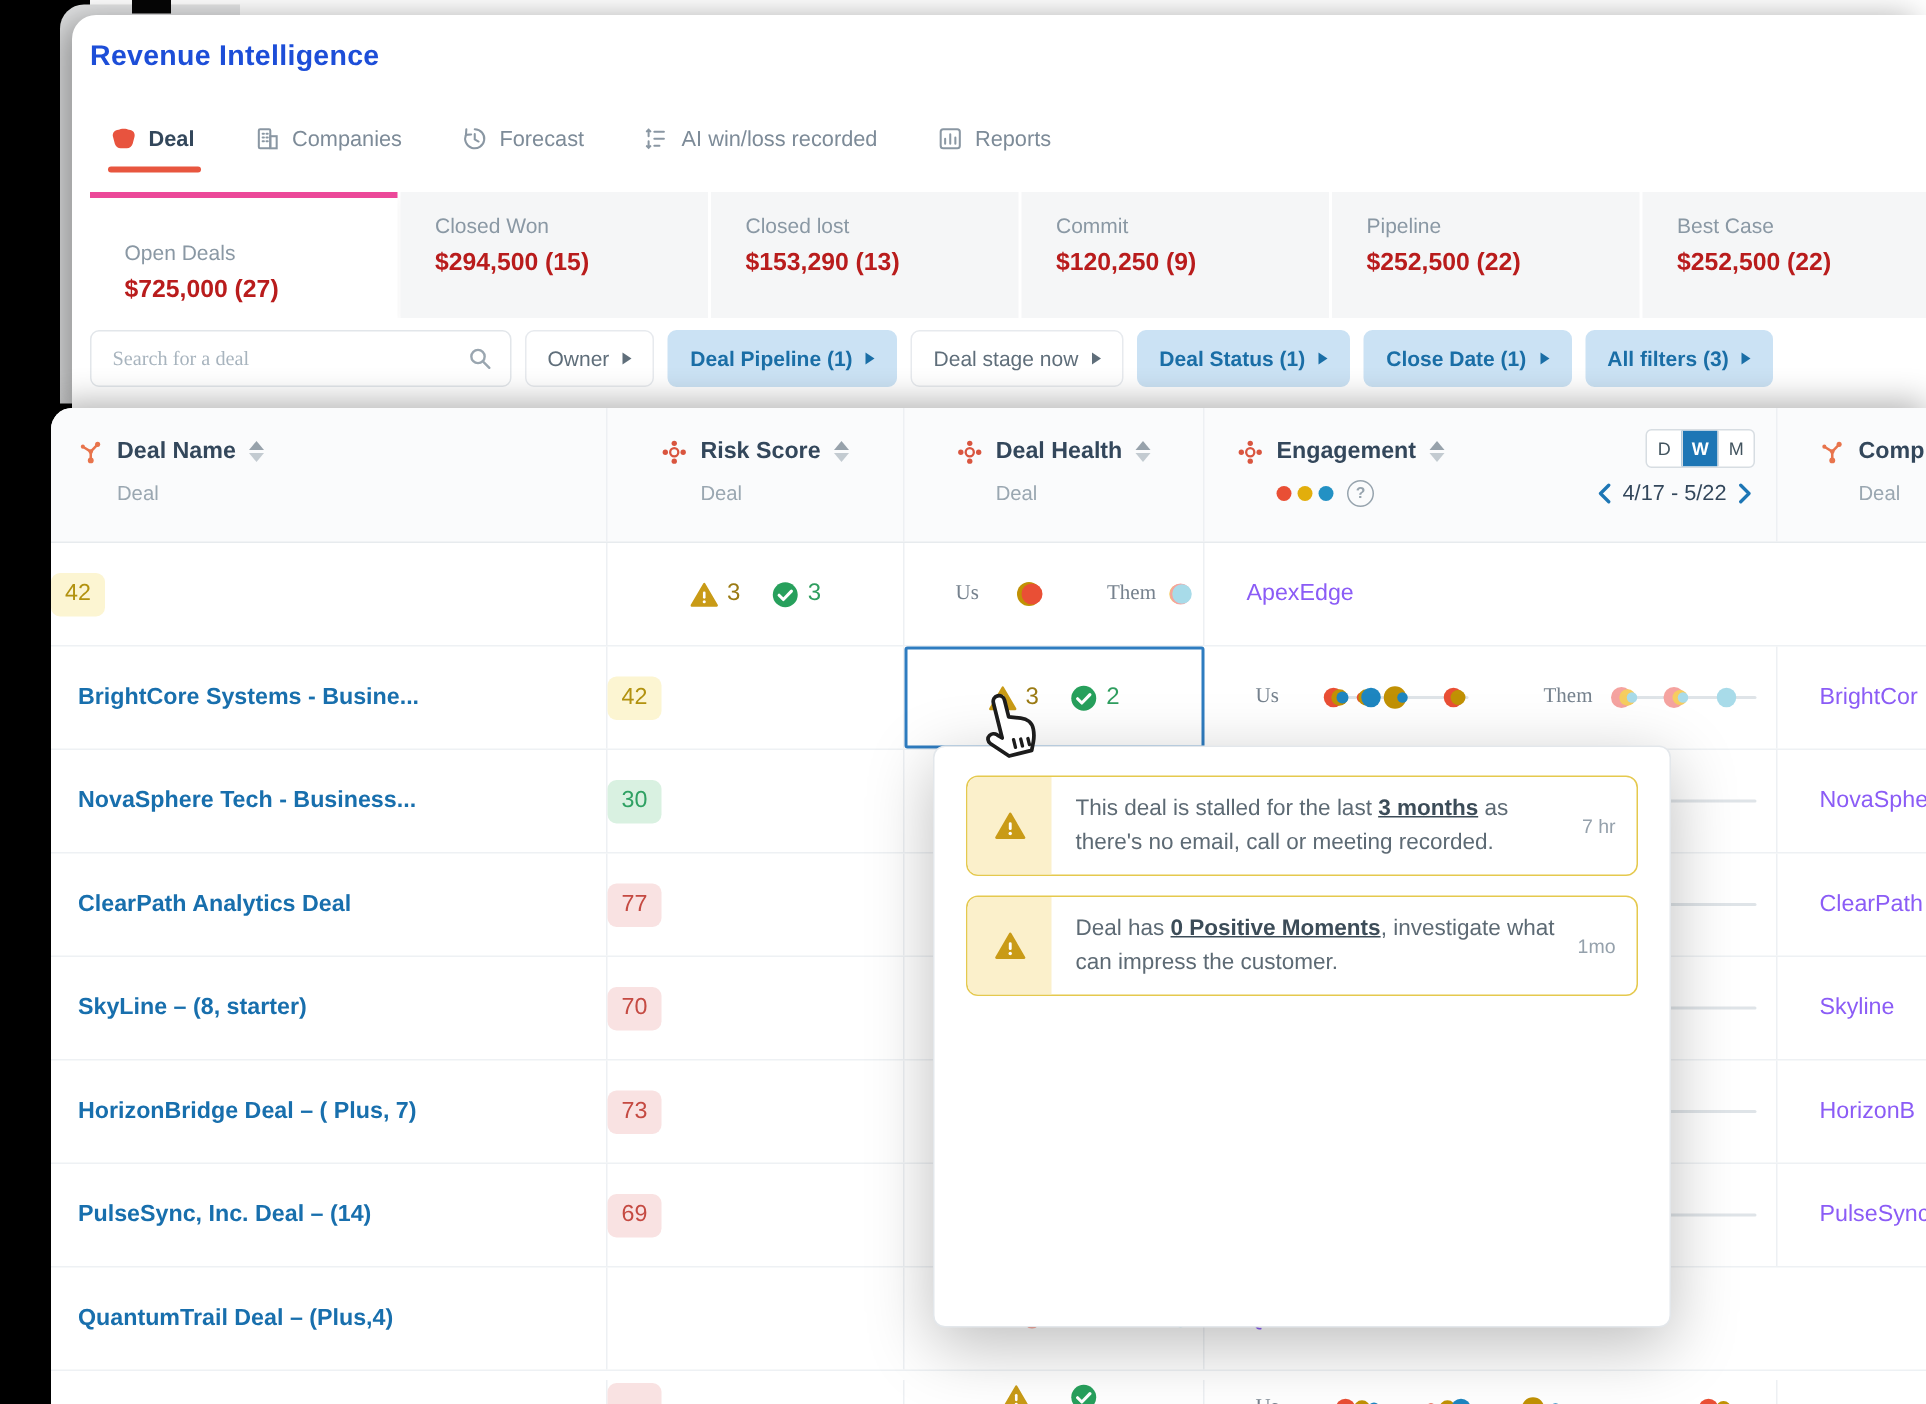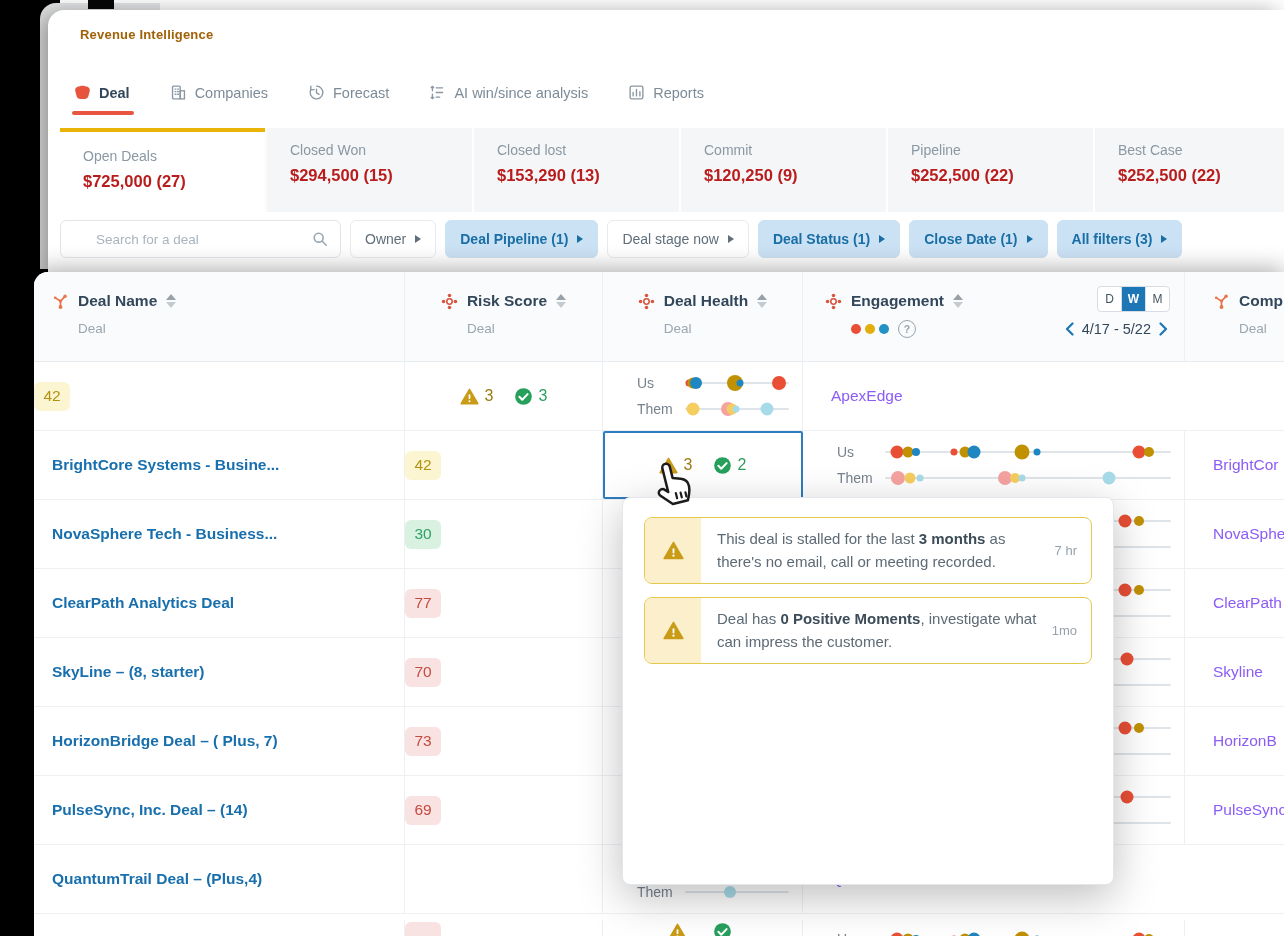--- a/index.html
+++ b/index.html
@@ -5,38 +5,38 @@
   html,body{margin:0;padding:0;width:1284px;height:936px;overflow:hidden;background:#000;
     font-family:"Liberation Sans",sans-serif;-webkit-font-smoothing:antialiased;}
   .abs{position:absolute;}
   
   #back-strip{left:60px;top:0;right:0;height:30px;background:#fff;}
   #notch{left:88px;top:0;width:26px;height:9px;background:#050505;z-index:3;}
   #under-card{left:40px;top:3px;width:120px;height:266px;background:#e4e5e6;border-radius:16px 0 0 0;}
   
   #header-card{left:48px;top:10px;right:0;height:262px;background:#fff;border-radius:16px 0 0 0;
     box-shadow:-8px 2px 22px rgba(0,0,0,.35);z-index:2;}
-  #page-title{position:absolute;left:32px;top:17px;font-size:13px;font-weight:bold;color:#a16207;letter-spacing:.2px;}
+  #page-title{position:absolute;left:12px;top:17px;font-size:19px;font-weight:bold;color:#1d4ed8;letter-spacing:.2px;}
   #nav{position:absolute;left:26px;top:74px;display:flex;gap:40px;align-items:center;}
   .tab{display:flex;align-items:center;gap:8px;font-size:14.5px;color:#7d8b98;position:relative;cursor:pointer;}
   .tab .tab-ic{display:flex;align-items:center;}
   .tab.active{color:#33475b;font-weight:bold;}
   .tab.active::after{content:"";position:absolute;left:-2px;right:-4px;bottom:-14px;height:4px;background:#e8563f;border-radius:2px;}
   
   #cards{position:absolute;left:12px;top:118px;right:0;height:84px;display:flex;gap:2px;overflow:hidden;}
   .card{flex:0 0 205px;background:#f5f6f7;box-sizing:border-box;padding:14px 0 0 23px;}
   .card:last-child{flex:1 0 180px;}
-  .card.active{background:#fff;border-top:4px solid #eab308;padding-top:16px;box-shadow:0 3px 8px rgba(0,0,0,.05);}
+  .card.active{background:#fff;border-top:4px solid #ec4899;padding-top:28px;box-shadow:0 3px 8px rgba(0,0,0,.05);}
   .card-label{font-size:14px;color:#8a98a4;margin-bottom:8px;}
   .card-value{font-size:16.5px;font-weight:bold;color:#b91c1c;}
   
   #filterbar{position:absolute;left:12px;top:209px;right:0;height:40px;display:flex;gap:9px;align-items:center;}
   #search{width:255px;height:36px;border:1px solid #e2e6ea;border-radius:6px;background:#fff;display:flex;
     align-items:center;padding:0 12px;gap:8px;}
-  #search input{border:none;outline:none;flex:1;font-size:13.5px;color:#15803d;font-family:Liberation Sans, sans-serif;background:transparent;margin-left:21px;}
+  #search input{border:none;outline:none;flex:1;font-size:13.5px;color:#15803d;font-family:Liberation Serif, serif;background:transparent;}
   #search input::placeholder{color:#a8b4be;}
   .pill{height:38px;padding:0 14px;border-radius:6px;display:flex;align-items:center;gap:9px;font-size:14px;
     background:#fff;border:1px solid #e7eaee;color:#5f6e7a;box-sizing:border-box;cursor:pointer;white-space:nowrap;}
   .pill.active{background:#cbe2f4;border-color:#cbe2f4;color:#1a6ea6;font-weight:bold;}
   .caret{width:0;height:0;border-top:4.5px solid transparent;border-bottom:4.5px solid transparent;border-left:6px solid currentColor;}
   
   #table-card{left:34px;top:272px;right:0;bottom:0;background:#fff;border-radius:14px 0 0 0;
     box-shadow:0 -4px 22px rgba(0,0,0,.3);z-index:4;overflow:hidden;}
   .grid-cols{display:grid;grid-template-columns:371px 198px 200px 382px 1fr;}
   #thead{height:90px;background:#fafbfc;border-bottom:1px solid #e7ebee;box-sizing:border-box;}
@@ -71,21 +71,21 @@
   .badge{min-width:36px;height:29px;border-radius:6px;display:flex;align-items:center;justify-content:center;
     font-size:15.5px;box-sizing:border-box;padding:0 6px;}
   .badge.yellow{background:#fcf5d2;color:#b2920f;}
   .badge.green{background:#d9f1e1;color:#2fa163;}
   .badge.red{background:#f9e2e2;color:#c54a42;}
   .c-health{justify-content:center;gap:20px;}
   .c-health.sel{outline:2px solid #2e7cc0;outline-offset:-2px;background:#fff;border-radius:2px;}
   .h-item{display:flex;align-items:center;gap:6px;font-size:16px;}
   .h-neg{color:#9b7b14;}
   .h-pos{color:#2f9e5f;}
-  .c-eng{flex-direction:column;justify-content:center;gap:3px;padding:0;}
+  .c-eng{flex-direction:row;justify-content:center;gap:3px;padding:0;font-family:Liberation Serif, serif;}
   .eng-line{display:flex;align-items:center;height:23px;width:100%;}
   .eng-label{flex:0 0 48px;padding-left:34px;font-size:14px;color:#76828e;}
   .track{position:relative;flex:1;height:20px;margin-right:13px;}
   .track::before{content:"";position:absolute;left:0;right:0;top:50%;height:2px;margin-top:-1px;background:#dfe4e8;border-radius:1px;}
   .dot{position:absolute;top:50%;transform:translate(-50%,-50%);border-radius:50%;}
   .c-comp{padding-left:28px;font-size:15.5px;color:#8b5cf6;overflow:hidden;white-space:nowrap;}
   .t-row.partial{align-items:flex-start;padding-top:6px;border-bottom:none;}
   .t-row.partial .td{align-items:flex-start;padding-top:2px;}
   .t-row.partial .c-eng{justify-content:flex-start;padding-top:7px;}
   
@@ -98,21 +98,21 @@
   .ptab{display:flex;align-items:center;justify-content:center;gap:10px;font-size:16.5px;color:#33475b;
     background:#f0f2f4;border-bottom:1px solid #e1e5e9;border-right:1px solid #e4e7ea;box-sizing:border-box;cursor:pointer;}
   .ptab:nth-child(1){flex:0 0 115px;}
   .ptab:nth-child(2){flex:0 0 203px;}
   .ptab:nth-child(3){flex:1;border-right:none;}
   .ptab.active{background:#fff;border-bottom:1px solid #fff;border-top:4px solid #d6493a;}
   #alerts{padding:19px 21px;display:flex;flex-direction:column;gap:13px;}
   .alert{border:1.5px solid #e5c94e;border-radius:8px;display:flex;align-items:stretch;min-height:64px;overflow:hidden;background:#fff;}
   .a-strip{flex:0 0 56px;background:#fbf0cb;display:flex;align-items:center;justify-content:center;}
   .a-text{padding:10px 8px 10px 16px;font-size:15px;color:#5d6a74;line-height:1.5;flex:1;}
-  .a-text b{color:#3c4c58;}
+  .a-text b{color:#3c4c58;text-decoration:underline;}
   .a-time{align-self:center;padding-right:14px;font-size:13px;color:#95a1ac;white-space:nowrap;}
   
   #cursor{left:650px;top:458px;z-index:30;transform:rotate(-14deg);}
 </style>
 </head>
 <body>
 
 <div class="abs" id="back-strip"></div>
 <div class="abs" id="notch"></div>
 <div class="abs" id="under-card"></div>
@@ -149,21 +149,21 @@
         <span class="tab-lb">Forecast</span>
       </div>
       <div class="tab">
         <span class="tab-ic">
           <svg width="17" height="17" viewBox="0 0 20 20" fill="none" stroke="#8a97a3" stroke-width="1.6" stroke-linecap="round">
             <path d="M8.5 4.5 H16 M8.5 10 H16 M8.5 15.5 H12.5"></path>
             <path d="M4 8 V2.8 M2.6 4.2 L4 2.8 L5.4 4.2"></path>
             <path d="M4 12 V17.2 M2.6 15.8 L4 17.2 L5.4 15.8"></path>
           </svg>
         </span>
-        <span class="tab-lb">AI win/since analysis</span>
+        <span class="tab-lb">AI win/loss recorded</span>
       </div>
       <div class="tab">
         <span class="tab-ic">
           <svg width="17" height="17" viewBox="0 0 20 20" fill="none" stroke="#8a97a3" stroke-width="1.6">
             <rect x="2.5" y="2.5" width="15" height="15" rx="2"></rect>
             <path d="M6 14 V10 M10 14 V6.5 M14 14 V9" stroke-linecap="round"></path>
           </svg>
         </span>
         <span class="tab-lb">Reports</span>
       </div>

